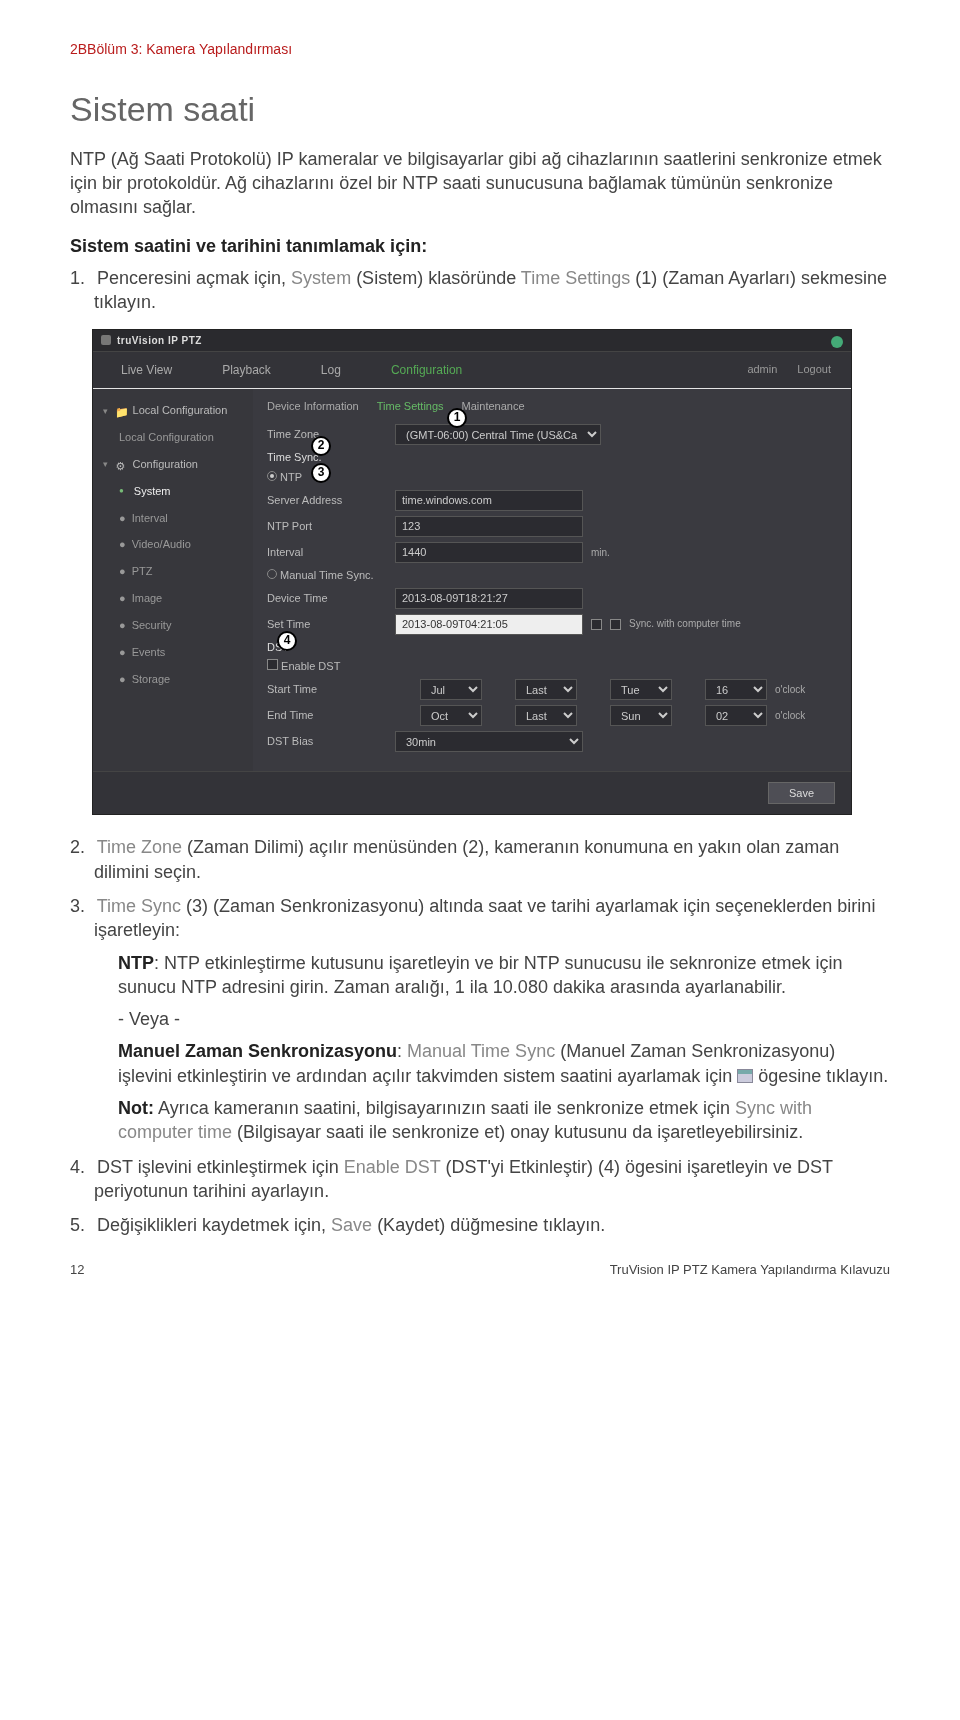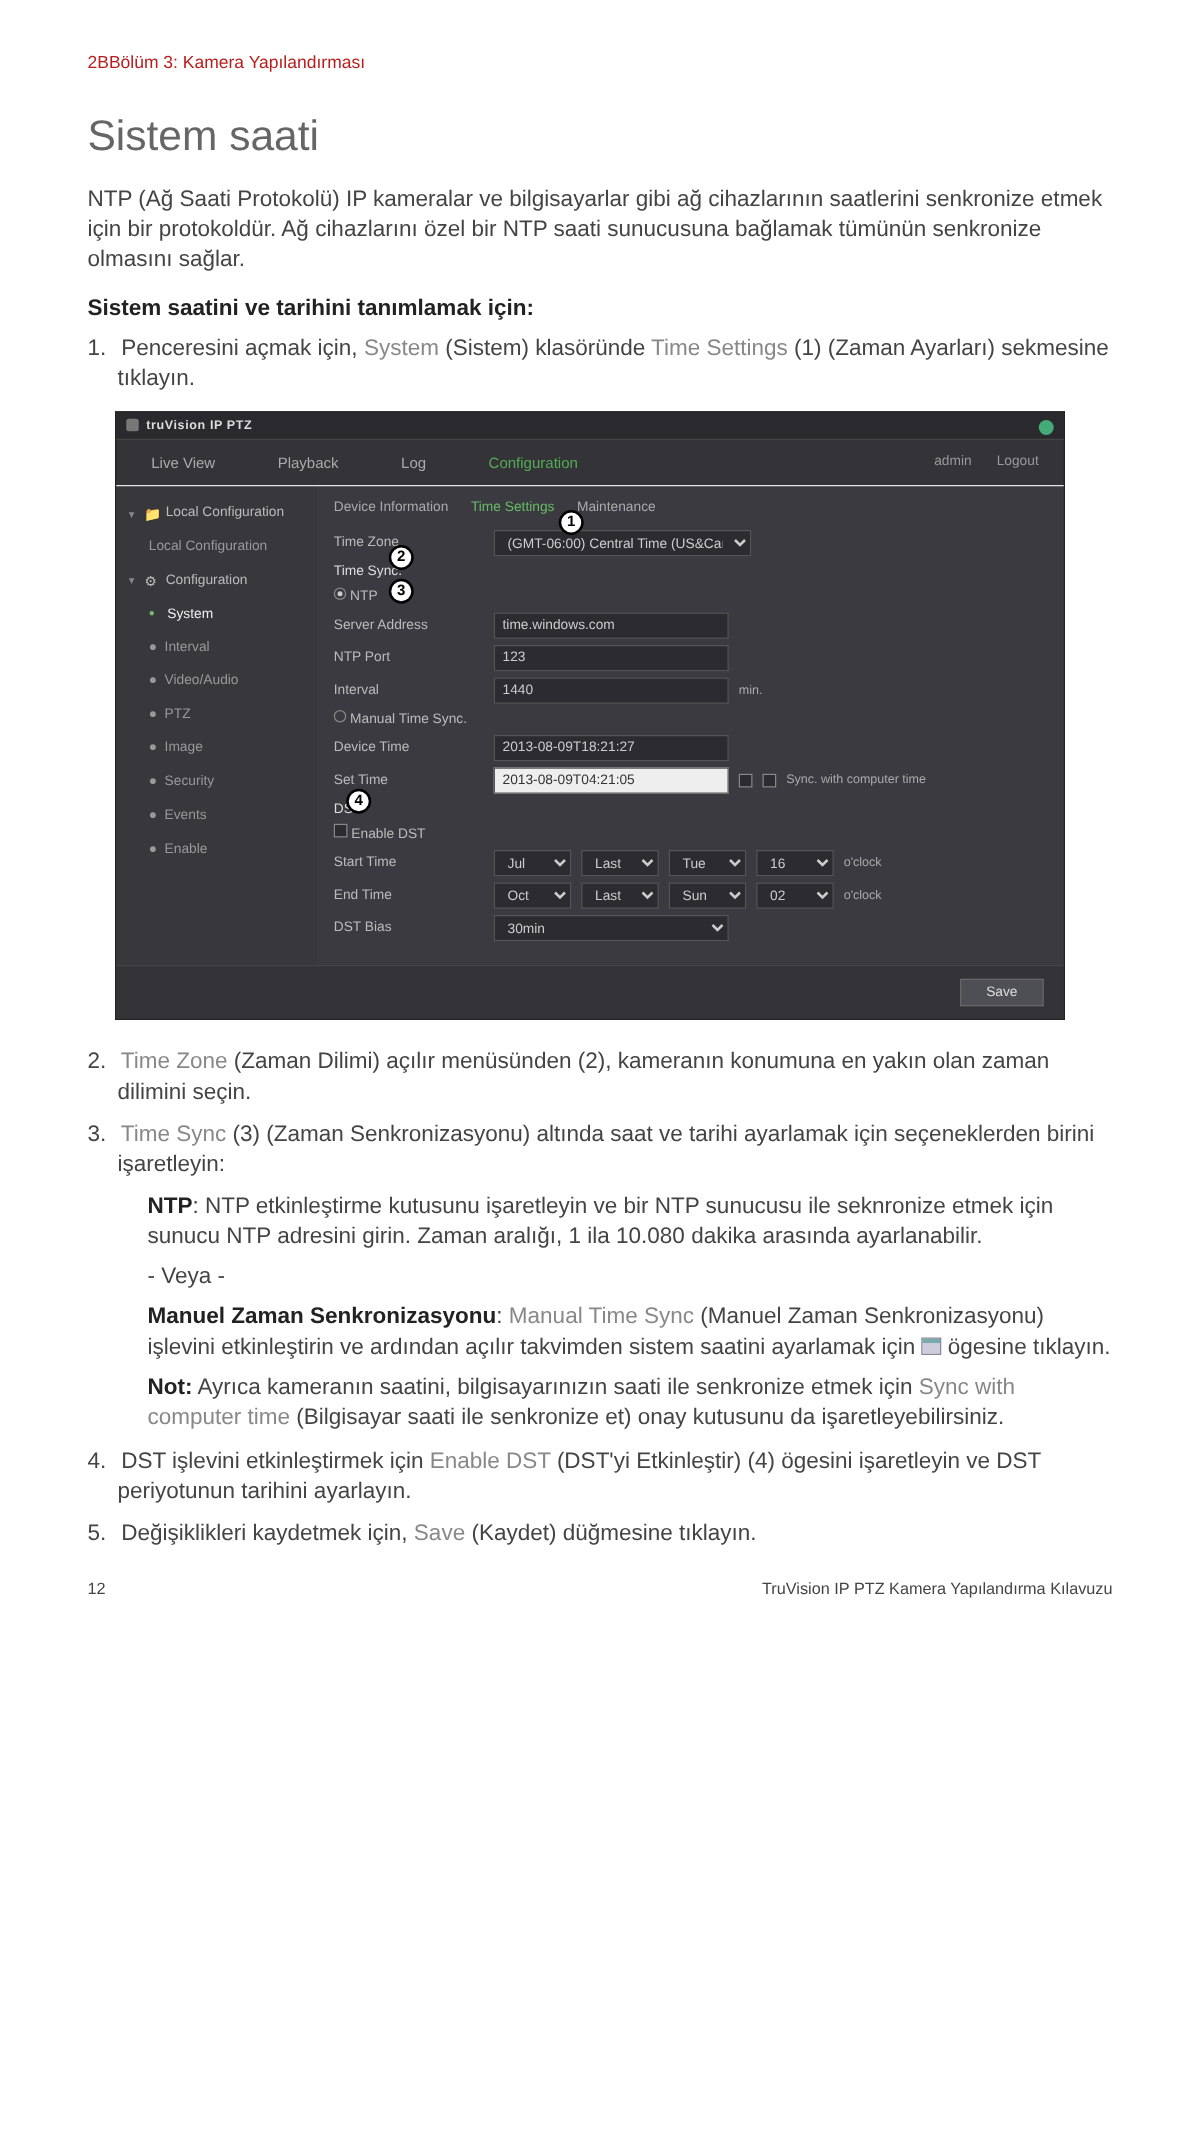--- a/index.html
+++ b/index.html
@@ -72,21 +72,21 @@
   .shot .tabs { display:flex; gap:18px; font-size:11px; color:#aaa; margin-bottom:10px;}
   .shot .tabs .active { color:#6b6; }
   .shot .row { display:flex; align-items:center; margin:5px 0; gap:8px;}
   .shot .lbl { width:120px; color:#bbb; font-size:11px;}
   .shot select, .shot input[type=text] {
     background:#2b2b30; border:1px solid #555; color:#ccc;
     font-size:11px; padding:3px 6px; height:21px;
   }
   .shot .w260 { width:206px;}
   .shot .w160 { width:188px;}
-  .shot .w70 { width:62px;}
+  .shot .w70 { width:62px;margin-left:25px;}
   .shot .radio { width:10px; height:10px; border-radius:50%; border:1px solid #888; display:inline-block; position:relative;}
   .shot .radio.on::after {content:""; position:absolute; inset:2px; border-radius:50%; background:#ccc;}
   .shot .check { width:11px; height:11px; border:1px solid #888; display:inline-block; background:#2b2b30;}
   .shot .subsection { color:#ddd; font-size:11px; margin:4px 0 2px 0;}
   .shot .smalltxt { color:#aaa; font-size:10px;}
   .shot .savebtn-row { display:flex; justify-content:flex-end; padding:10px 16px; background:#333338; border-top:1px solid #444;}
   .shot .savebtn { background:#4e4e55; border:1px solid #666; color:#ddd; padding:4px 20px; font-size:11px;}
   .callout {
     position:absolute; width:20px; height:20px; border:2px solid #000;
     border-radius:50%; background:#fff; color:#000; font-weight:bold;
@@ -150,21 +150,21 @@
         </div>
       <div class="grp indent sel">
           <span>System</span>
         </div>
       <div class="grp indent">● <span>Interval</span></div>
       <div class="grp indent">● <span>Video/Audio</span></div>
       <div class="grp indent">● <span>PTZ</span></div>
       <div class="grp indent">● <span>Image</span></div>
       <div class="grp indent">● <span>Security</span></div>
       <div class="grp indent">● <span>Events</span></div>
-      <div class="grp indent">● <span>Enable</span></div>
+      <div class="grp indent">● <span>Storage</span></div>
     </div>
     <div class="content">
       <div class="tabs">
         <span>Device Information</span>
         <span class="active">Time Settings</span>
         <span>Maintenance</span>
       </div>
       <div class="row">
         <span class="lbl">Time Zone</span>
         <select class="w260"><option>(GMT-06:00) Central Time (US&amp;Canada)</option></select>

